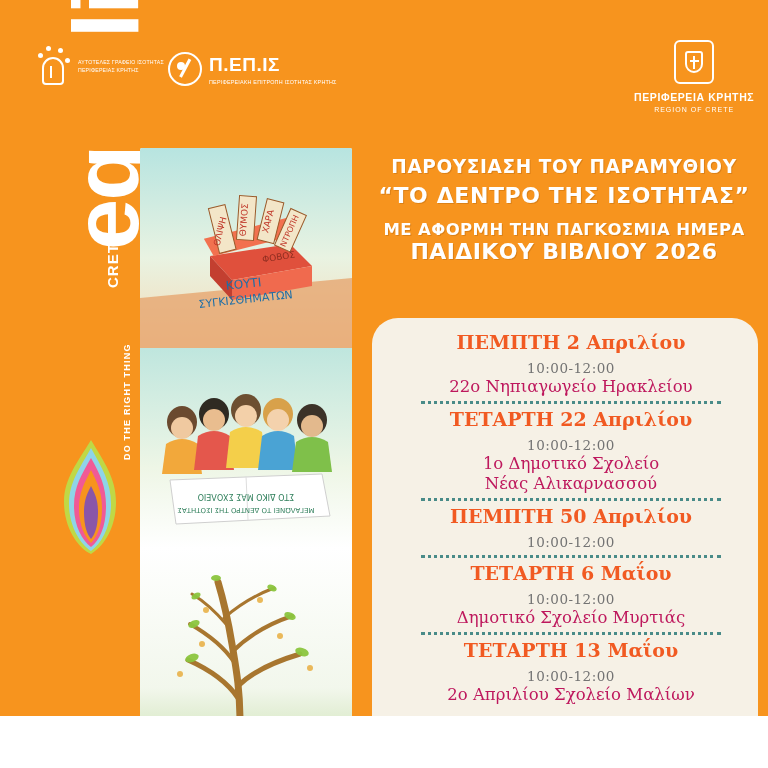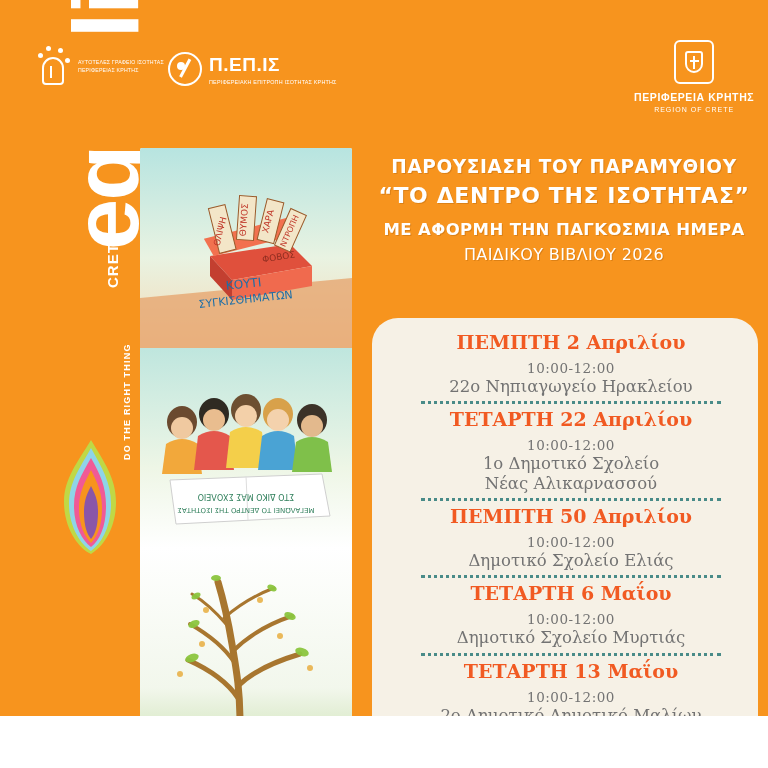--- a/index.html
+++ b/index.html
@@ -264,24 +264,24 @@
   .hl-3 {
     color: #ffffff;
     font-size: 16.5px;
     font-weight: bold;
     letter-spacing: 0.4px;
     margin-top: 12px;
     text-shadow: 1px 1px 0 rgba(140,70,0,0.25);
   }
   .hl-4 {
     color: #ffffff;
-    font-size: 16px;
-    font-weight: normal;
+    font-size: 22px;
+    font-weight: bold;
     letter-spacing: 0.4px;
-    margin-top: 6px;
+    margin-top: 0;
     text-shadow: 1px 1px 0 rgba(140,70,0,0.25);
   }
 
   .schedule {
     position: absolute;
     left: 372px;
     top: 318px;
     width: 386px;
     height: 450px;
     background: #f6f1e6;
@@ -298,21 +298,21 @@
     line-height: 1.15;
   }
   .ev-time {
     color: #737373;
     font-size: 13.5px;
     font-family: "DejaVu Serif", serif;
     margin-top: 6px;
     letter-spacing: 0.5px;
   }
   .ev-place {
-    color: #737373;
+    color: #be185d;
     font-size: 16.5px;
     font-family: "DejaVu Serif", serif;
     margin-top: 1px;
     line-height: 1.18;
   }
   .ev-sep {
     margin: 5px auto 5px auto;
     width: 300px;
     height: 0;
     border-top: 3px dotted #2b7a78;
@@ -509,31 +509,30 @@
       <div class="ev-day">ΤΕΤΑΡΤΗ 22 Απριλίου</div>
       <div class="ev-time">10:00-12:00</div>
       <div class="ev-place" style="white-space:pre-line">1ο Δημοτικό Σχολείο
 Νέας Αλικαρνασσού</div>
     </div>
     <div class="ev-sep"></div>
 
     <div class="event">
       <div class="ev-day">ΠΕΜΠΤΗ 50 Απριλίου</div>
       <div class="ev-time">10:00-12:00</div>
-      <div class="ev-place">Δημοτικό Σχολείο Ελιάς</div>
     </div>
     <div class="ev-sep"></div>
 
     <div class="event">
       <div class="ev-day">ΤΕΤΑΡΤΗ 6 Μαΐου</div>
       <div class="ev-time">10:00-12:00</div>
       <div class="ev-place">Δημοτικό Σχολείο Μυρτιάς</div>
     </div>
     <div class="ev-sep"></div>
 
     <div class="event">
       <div class="ev-day">ΤΕΤΑΡΤΗ 13 Μαΐου</div>
       <div class="ev-time">10:00-12:00</div>
-      <div class="ev-place">2ο Δημοτικό Δημοτικό Μαλίων</div>
+      <div class="ev-place">2ο Απριλίου Σχολείο Μαλίων</div>
     </div>
   </div>
 
 </div>
 
 </body></html>

